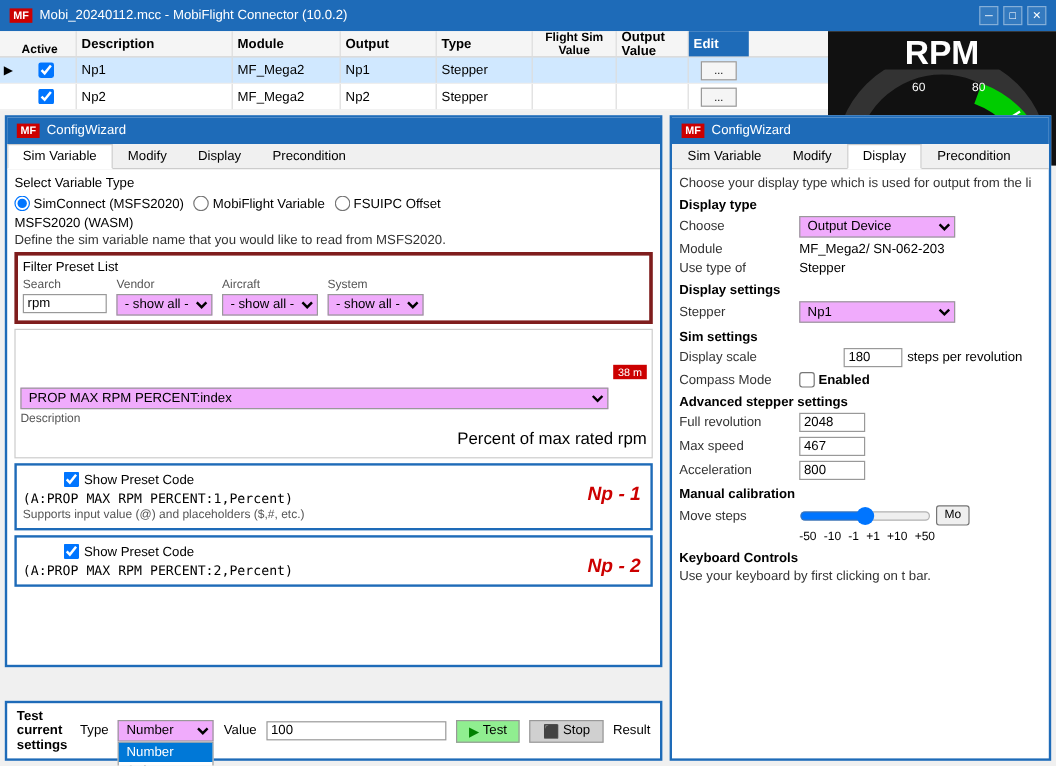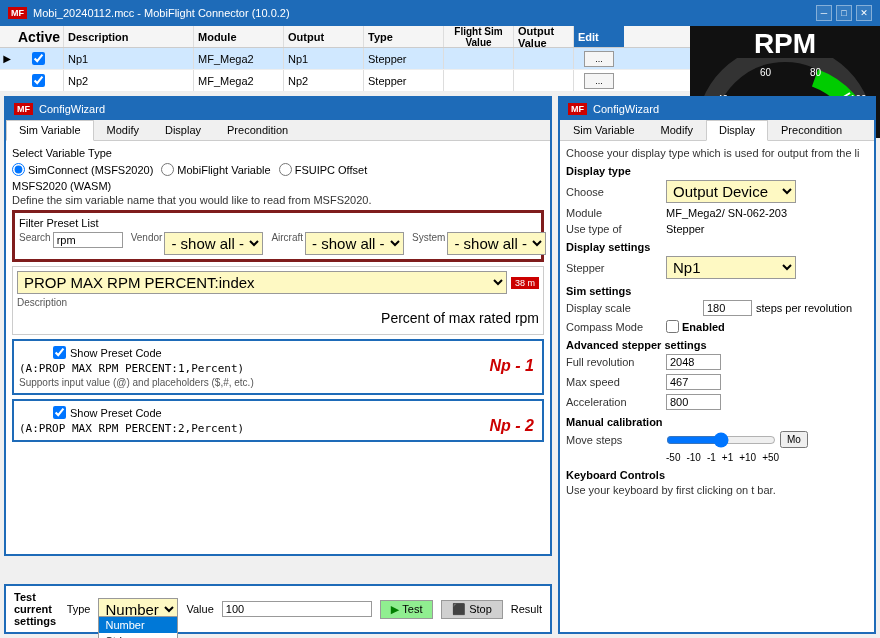--- a/index.html
+++ b/index.html
@@ -38,28 +38,28 @@
     .config-tabs { display: flex; border-bottom: 1px solid #ccc; background: #f0f0f0; }
     .config-tab { padding: 3px 12px; cursor: pointer; border: 1px solid transparent; font-size: 11px; }
     .config-tab.active { background: white; border-color: #ccc #ccc white; margin-bottom: -1px; }
     .config-body { padding: 6px; flex: 1; overflow: hidden; }
     .radio-group { display: flex; gap: 8px; align-items: center; margin-bottom: 4px; }
     .radio-group label { display: flex; align-items: center; gap: 3px; }
 
     .filter-group { border: 3px solid #7f1d1d; padding: 4px; margin-bottom: 4px; }
     .filter-title { font-size: 11px; margin-bottom: 3px; }
     .filter-row { display: flex; gap: 8px; align-items: flex-start; }
-    .filter-col { display: flex; flex-direction: row; gap: 2px; }
+    .filter-col { display: flex; flex-direction: column; gap: 2px; }
     .filter-col-label { font-size: 10px; color: #555; }
     input[type=text] { border: 1px solid #999; padding: 1px 3px; font-size: 11px; }
-    select { border: 1px solid #999; padding: 1px 2px; font-size: 15px; background: #fef9c3; }
+    select { border: 1px solid #999; padding: 1px 2px; font-size: 11px; background: #f0abfc; }
 
     .preset-group { border: 1px solid #ccc; padding: 4px; margin-bottom: 4px; }
     .preset-row { display: flex; align-items: center; gap: 4px; margin-bottom: 3px; }
-    .preset-select { flex: 1; }
+    .preset-select { flex: 1; margin-top: 44px; }
     .preset-badge { background: #cc0000; color: white; font-size: 9px; padding: 1px 4px; }
 
     .desc-label { font-size: 10px; color: #555; margin-bottom: 2px; }
     .desc-value { font-size: 14px; margin-bottom: 4px; text-align: right; }
 
     .np-box { border: 2px solid #1e6bb8; padding: 5px; margin-bottom: 4px; position: relative; }
     .np-label { position: absolute; top: 16px; right: 8px; color: #cc0000; font-size: 16px; font-weight: bold; font-style: italic; }
     .checkbox-row { display: flex; align-items: center; gap: 4px; margin-bottom: 3px; padding-left: 34px; }
     .code-text { font-size: 11px; font-family: monospace; }
     .test-btn { padding: 2px 10px; font-size: 11px; border: 1px solid #999; cursor: pointer; display: flex; align-items: center; gap: 3px; }
@@ -99,21 +99,21 @@
   </div>
   <div class="title-bar-controls">
     <div class="title-bar-btn">─</div>
     <div class="title-bar-btn">□</div>
     <div class="title-bar-btn">✕</div>
   </div>
 </div>
 
 <div style="display:flex; background:#f5f5f5; border-bottom:1px solid #ccc; height:22px; align-items:stretch; width:690px;">
   <div style="width:14px;"></div>
-  <div class="th col-active" style="display:flex;align-items:center;padding:0 4px;border-right:1px solid #ddd;font-weight:bold;font-size:14px;">
+  <div class="th col-active" style="display:flex;align-items:flex-end;padding:0 4px;border-right:1px solid #ddd;font-weight:bold;font-size:10px;">
       <span>Active</span>
     </div>
   <div class="th col-desc" style="display:flex;align-items:center;padding:0 4px;border-right:1px solid #ddd;font-weight:bold;font-size:11px;">
       <span>Description</span>
     </div>
   <div class="th col-module" style="display:flex;align-items:center;padding:0 4px;border-right:1px solid #ddd;font-weight:bold;font-size:11px;">
       <span>Module</span>
     </div>
   <div class="th col-output" style="display:flex;align-items:center;padding:0 4px;border-right:1px solid #ddd;font-weight:bold;font-size:11px;">
       <span>Output</span>

